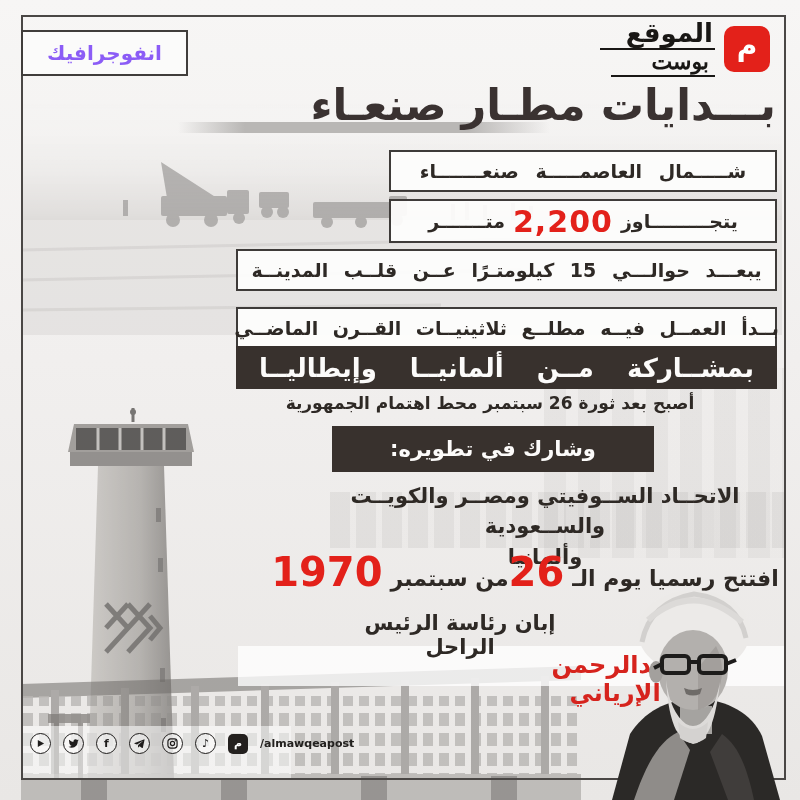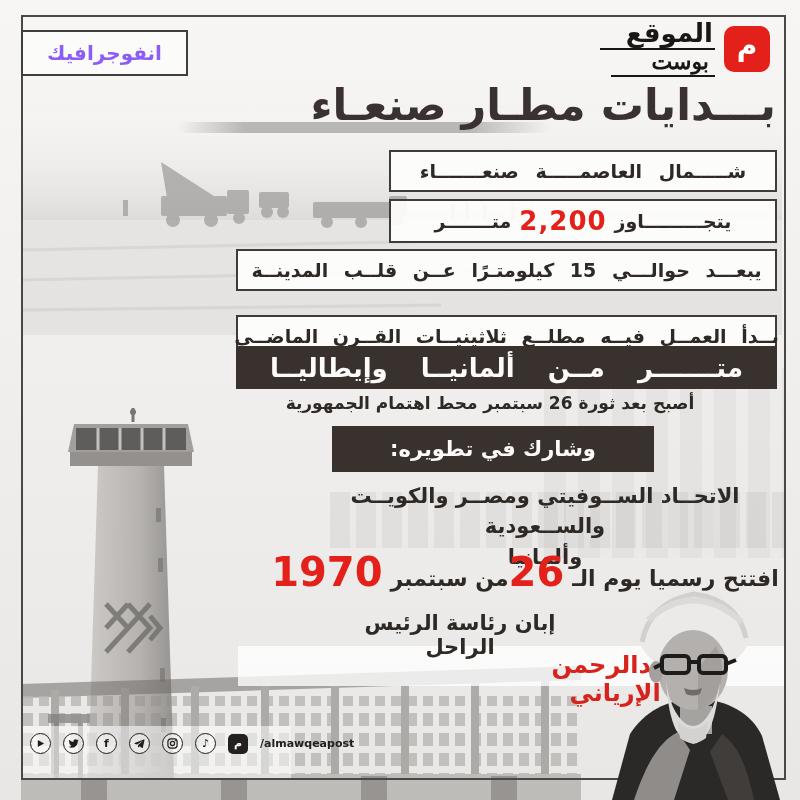--- a/index.html
+++ b/index.html
@@ -18,21 +18,21 @@
   .logo-w1{font-size:26px;border-bottom:2px solid #191715;padding:0 2px 2px 26px;}
   .logo-w2{font-size:22px;border-bottom:2px solid #191715;padding:1px 6px 2px 40px;font-family:Liberation Serif, serif;}
   .title{top:80px;right:24px;font-size:43px;font-weight:bold;color:#3a3231;z-index:10;white-space:nowrap;text-align:center;}
   .title-bar{top:122px;left:178px;width:372px;height:11px;z-index:9;
     background:linear-gradient(to right,rgba(185,183,181,0),#b9b7b5 18%,#b9b7b5 78%,rgba(185,183,181,0));}
   
   .fbox{right:23px;background:rgba(253,253,252,.94);border:2px solid #3e3b39;color:#2e2925;font-weight:bold;
     display:flex;align-items:center;justify-content:center;font-size:19px;z-index:10;box-sizing:border-box;white-space:nowrap;}
   .banner{right:23px;background:#38312d;color:#fcfbfa;font-weight:bold;display:flex;align-items:center;
     justify-content:center;z-index:10;box-sizing:border-box;white-space:nowrap;}
-  .num-red{color:#e3211a;font-size:26px;direction:ltr;padding:0 8px;letter-spacing:1px;}
+  .num-red{color:#e3211a;font-size:30px;direction:ltr;padding:0 8px;letter-spacing:1px;}
   .center-txt{font-weight:bold;color:#2e2925;text-align:center;z-index:10;}
   .big-red{color:#e3211a;font-size:40px;font-weight:bold;direction:ltr;}
   .strip{background:rgba(255,255,255,.78);z-index:9;}
   
   .social{left:30px;top:733px;display:flex;align-items:center;gap:12px;z-index:10;direction:ltr;}
   .sicon{width:21px;height:21px;border-radius:50%;border:1.5px solid #1f1d1c;display:flex;align-items:center;
     justify-content:center;color:#1f1d1c;font-size:11px;font-weight:bold;box-sizing:border-box;background:rgba(255,255,255,.4);}
   .sicon svg{display:block;}
   .sq-logo{width:20px;height:20px;border-radius:5px;background:#23201e;color:#fff;display:flex;align-items:center;
     justify-content:center;font-size:11px;font-weight:bold;border:none;}
@@ -170,23 +170,23 @@
   <div class="abs fbox" dir="rtl" style="top:150px;width:388px;height:42px;word-spacing:10px;">شـــــمال العاصمـــــة صنعـــــــاء</div>
 
   <div class="abs fbox" dir="rtl" style="top:199px;width:388px;height:44px;">
     <span>يتجـــــــــاوز</span>
     <span class="num-red">2,200</span>
     <span>متـــــــر</span>
   </div>
 
   <div class="abs fbox" dir="rtl" style="top:249px;width:541px;height:42px;word-spacing:9px;">يبعـــد حوالـــي 15 كيلومتـرًا عــن قلــب المدينــة</div>
 
-  <div class="abs fbox" dir="rtl" style="top:315px;width:541px;height:42px;word-spacing:8px;">بــدأ العمــل فيــه مطلــع ثلاثينيــات القــرن الماضــي</div>
-
-  <div class="abs banner" dir="rtl" style="top:346px;width:541px;height:43px;font-size:26px;word-spacing:24px;">متـــــــر مــن ألمانيــا وإيطاليــا</div>
+  <div class="abs fbox" dir="rtl" style="top:307px;width:541px;height:42px;word-spacing:8px;">بــدأ العمــل فيــه مطلــع ثلاثينيــات القــرن الماضــي</div>
+
+  <div class="abs banner" dir="rtl" style="top:346px;width:541px;height:43px;font-size:26px;word-spacing:24px;">بمشــاركة مــن ألمانيــا وإيطاليــا</div>
 
   <div class="abs center-txt" dir="rtl" style="top:393px;left:240px;width:500px;font-size:17px;">أصبح بعد ثورة 26 سبتمبر محط اهتمام الجمهورية</div>
 
   <div class="abs banner" dir="rtl" style="top:426px;left:332px;right:auto;width:322px;height:46px;font-size:21px;">وشارك في تطويره:</div>
 
   <div class="abs center-txt" dir="rtl" style="top:481px;left:325px;width:440px;font-size:21px;line-height:1.45;">
     <span style="display:block">الاتحــاد الســوفيتي ومصــر والكويــت والســعودية</span>
     <span style="display:block">وألمانيا</span>
   </div>
 

